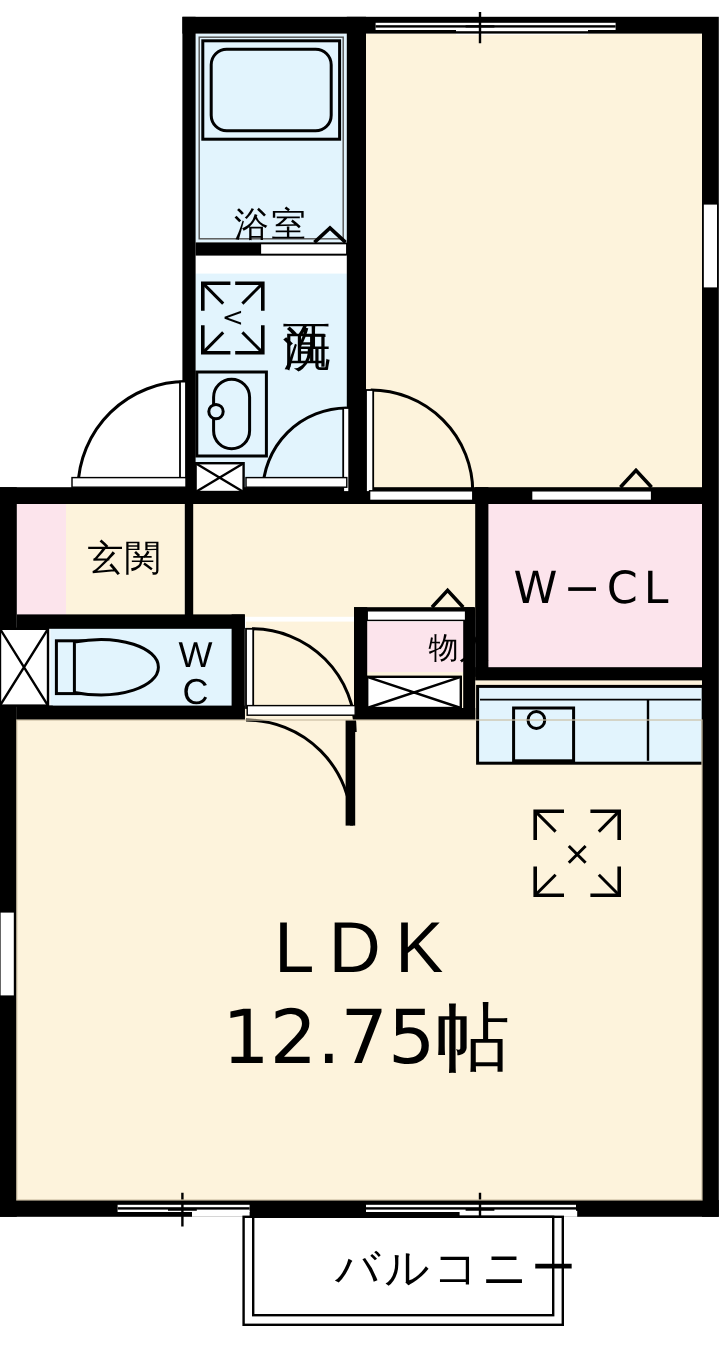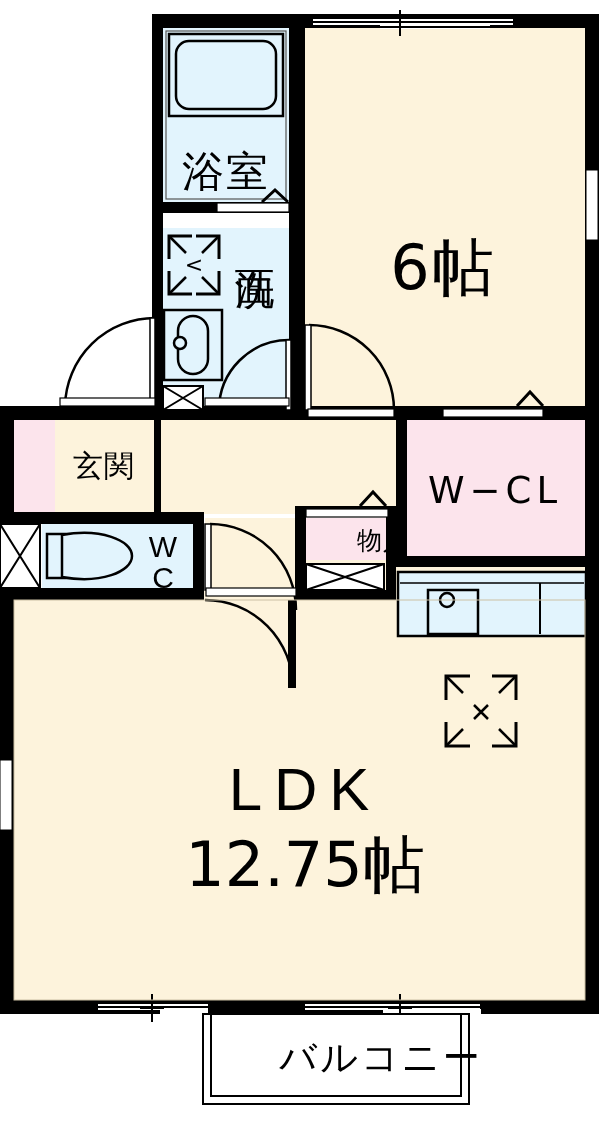--- a/index.html
+++ b/index.html
@@ -234,25 +234,24 @@
       <rect x="203" y="1014" width="266" height="90" fill="#ffffff" stroke="#000" stroke-width="2"></rect>
       <rect x="211" y="1014" width="250" height="82" fill="#ffffff" stroke="#000" stroke-width="2"></rect>
     </g>
 
     <g fill="none" stroke="#cbbfa4" stroke-width="1">
       <rect x="14" y="600" width="571" height="400"></rect>
     </g>
 
   </svg>
 
-  <div class="lbl ctr jp" style="left:226px; top:172px; font-size:42px; letter-spacing:2px;">浴室</div>
+  <div class="lbl ctr jp" style="left:226px; top:187px; font-size:29px; letter-spacing:2px;">浴室</div>
 
   <div class="lbl jp" style="left:234px; top:238px; font-size:40px; writing-mode:vertical-rl; line-height:1.05;">洗面</div>
 
-  <div class="lbl ctr jp" style="left:443px; top:268px; font-size:62px; letter-spacing:2px;">6帖</div>
 
   <div class="lbl ctr jp" style="left:104px; top:466px; font-size:30px; letter-spacing:1px;">玄関</div>
 
   <div class="lbl ctr jp" style="left:495px; top:490px; font-size:37px; letter-spacing:5px;">W−CL</div>
 
   <div class="lbl ctr" style="left:163px; top:547px; font-size:30px; font-weight:400;">W</div>
   <div class="lbl ctr" style="left:163px; top:578px; font-size:30px; font-weight:400;">C</div>
 
   <div class="lbl ctr jp" style="left:347px; top:540px; font-size:25px; letter-spacing:1px;margin-left:36px;">物入</div>
 

